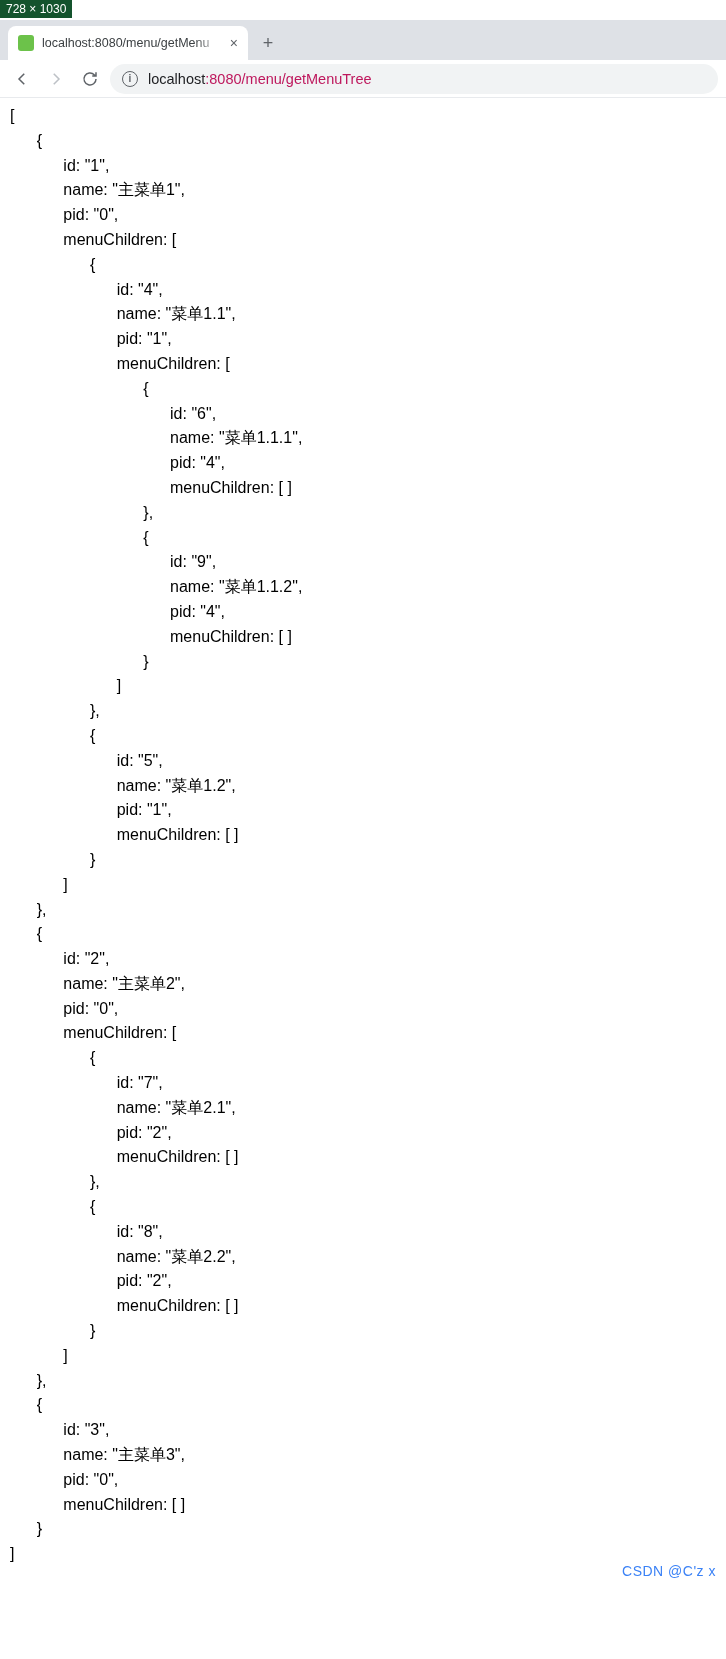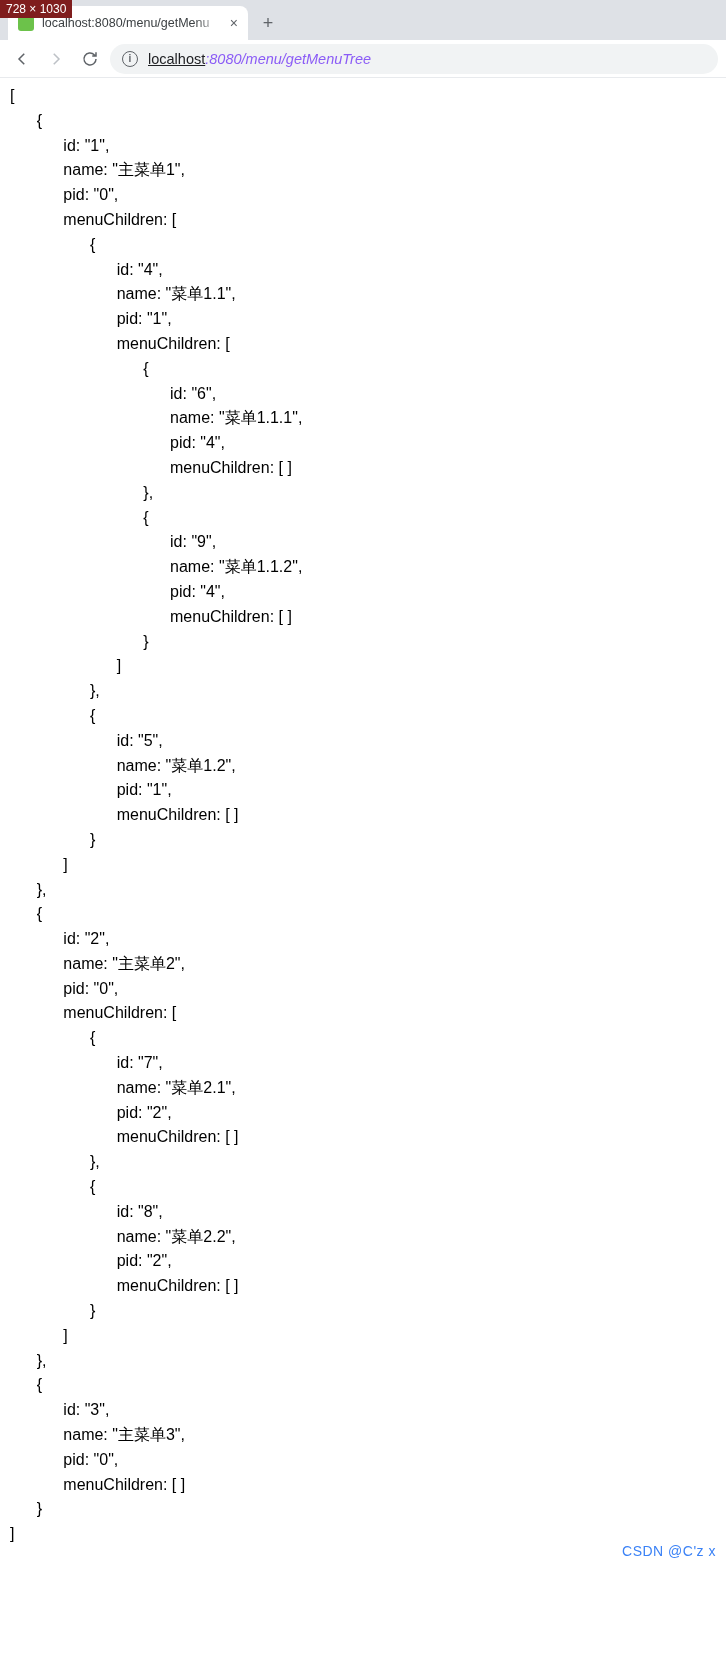--- a/index.html
+++ b/index.html
@@ -5,33 +5,34 @@
   * { margin: 0; padding: 0; box-sizing: border-box; }
   body {
     font-family: -apple-system, BlinkMacSystemFont, "Segoe UI", Arial, sans-serif;
     background: #fff;
     width: 726px;
     position: relative;
   }
   .dim-badge {
     position: absolute;
     top: 0; left: 0;
-    background: #7f1d1d;
+    background: #14532d;
     color: #fff;
     font-size: 12px;
     padding: 2px 6px;
     font-family: Arial, sans-serif;
     z-index: 10;
   }
   .tab-strip {
     height: 40px;
     background: #dee1e6;
     display: flex;
     align-items: flex-end;
     padding-left: 8px;
+    margin-top: 20px;
   }
   .tab {
     background: #fff;
     height: 34px;
     width: 240px;
     border-radius: 8px 8px 0 0;
     display: flex;
     align-items: center;
     padding: 0 10px;
     font-size: 12.5px;
@@ -107,22 +108,22 @@
     border-radius: 50%;
     display: flex;
     align-items: center;
     justify-content: center;
     font-size: 10px;
     font-weight: bold;
     color: #5f6368;
     flex-shrink: 0;
   }
   .url { flex: 1; }
-  .url .host { color: #202124; text-decoration: underline; }
-  .url .path { color: #8b5cf6; font-style: italic; }
+  .url .host { color: #202124; }
+  .url .path { color: #be185d; }
   .content {
     padding: 6px 10px 20px 10px;
     font-family: Arial, sans-serif;
     font-size: 16px;
     color: #000;
     line-height: 1.55;
   }
   .json-line { white-space: pre; }
   .watermark {
     position: absolute;

